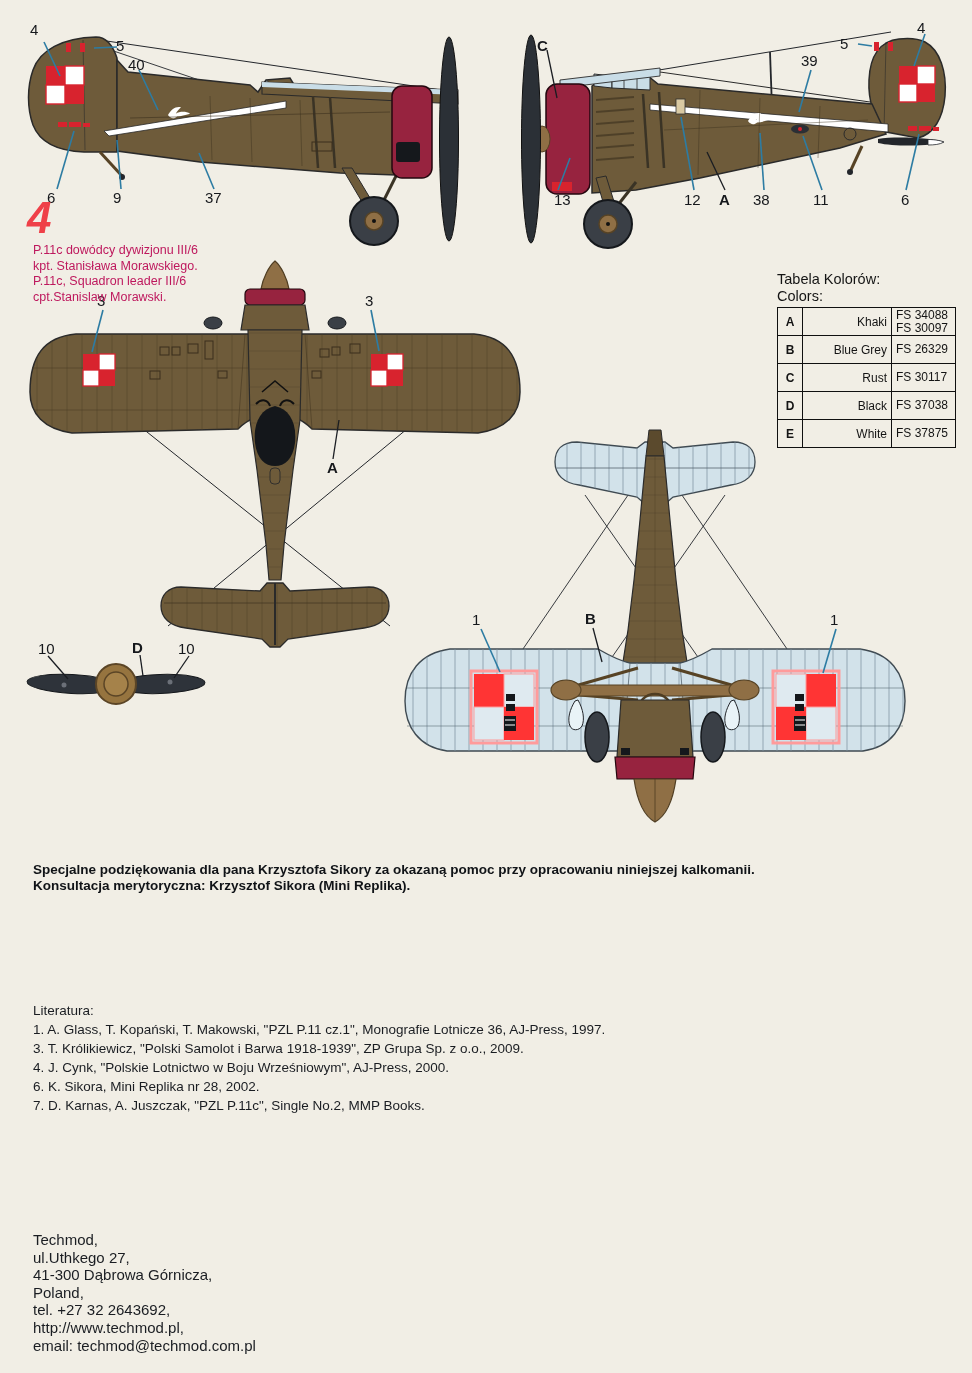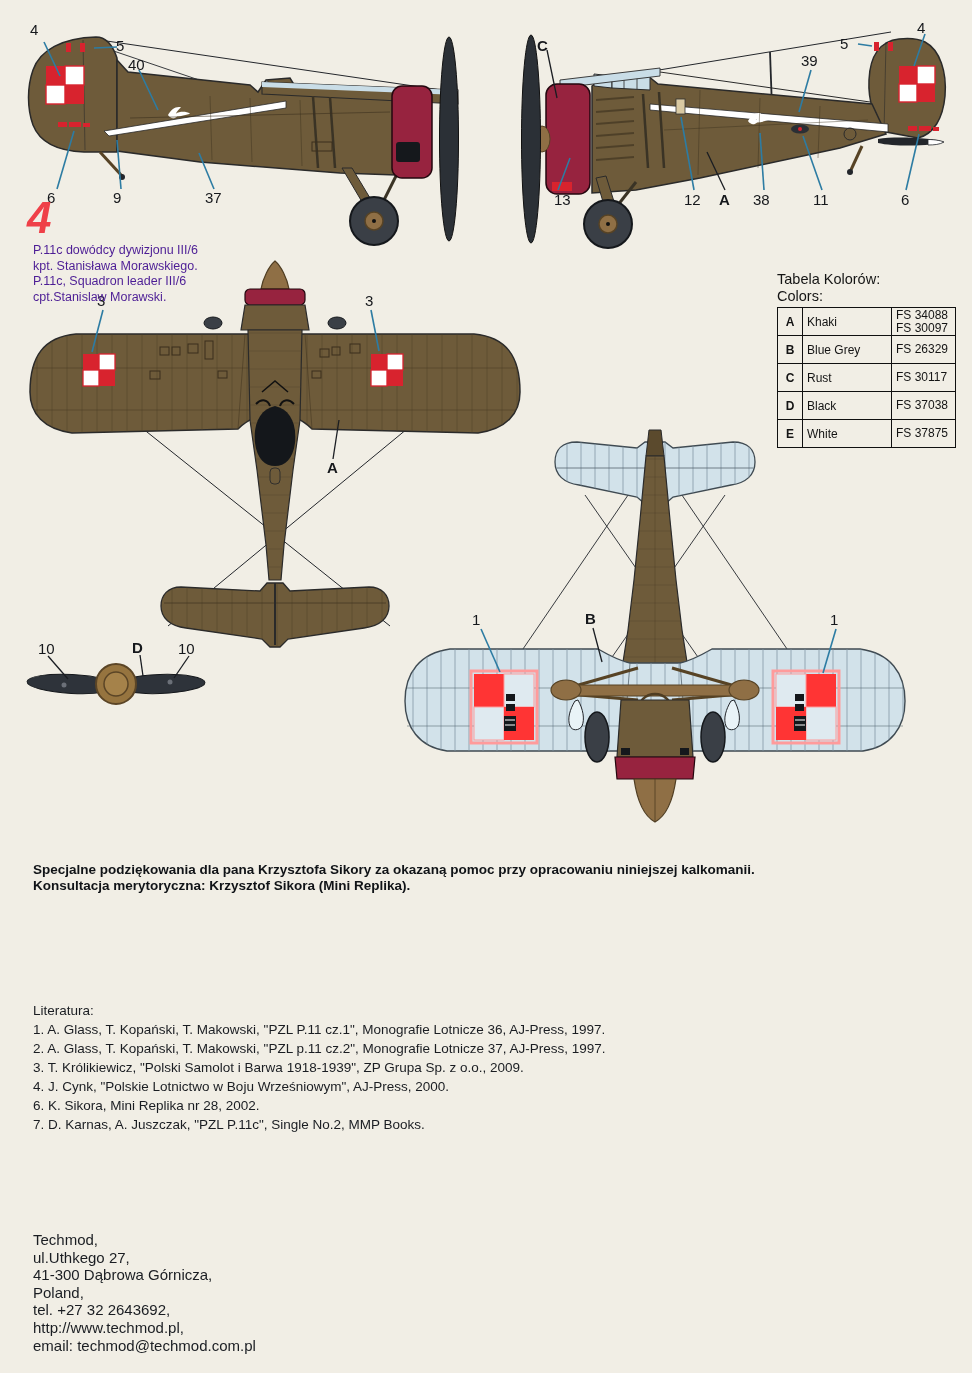--- a/index.html
+++ b/index.html
@@ -3,26 +3,26 @@
 <meta charset="utf-8">
 <style>
   html,body{margin:0;padding:0;}
   .page{position:relative;width:972px;height:1373px;background:#f1eee5;overflow:hidden;
         font-family:"Liberation Sans",sans-serif;color:#16181c;}
   svg.art{position:absolute;left:0;top:0;}
   .lbl{position:absolute;font-size:15px;line-height:15px;color:#16181c;white-space:nowrap;}
   .lbl.b{font-weight:bold;}
   .variant-num{position:absolute;left:27px;top:196px;font-size:44px;line-height:44px;
                font-weight:bold;font-style:italic;color:#ef4048;letter-spacing:-2px;}
-  .variant-txt{position:absolute;left:33px;top:243px;font-size:12.5px;line-height:15.5px;color:#4c1d95;}
+  .variant-txt{position:absolute;left:33px;top:243px;font-size:12.5px;line-height:15.5px;color:#be185d;}
   .tk-title{position:absolute;left:777px;top:271px;font-size:14.5px;line-height:17px;color:#141414;}
   .ctable{position:absolute;left:777px;top:307px;border-collapse:collapse;background:#f1eee5;}
   .ctable td{border:1.6px solid #101010;font-size:12px;height:27px;padding:0 4px;color:#141414;}
   .ctable .cc{width:16px;text-align:center;font-weight:bold;}
-  .ctable .cn{width:80px;}
+  .ctable .cn{width:80px;text-align:right;}
   .ctable .cf{width:55px;white-space:pre-line;line-height:12.5px;}
   .consult{position:absolute;left:33px;top:862px;font-size:13.5px;line-height:16px;font-weight:bold;color:#101317;}
   .lit{position:absolute;left:33px;top:1001px;font-size:13.5px;line-height:19px;color:#1a1d22;}
   .addr{position:absolute;left:33px;top:1231px;font-size:15px;line-height:17.6px;color:#1a1d22;}
 </style>
 </head>
 <body>
 
 <div class="page">
 
@@ -379,21 +379,20 @@
     </table>
 
 <div class="consult">
   <div>Specjalne podziękowania dla pana Krzysztofa Sikory za okazaną pomoc przy opracowaniu niniejszej kalkomanii.</div>
   <div>Konsultacja merytoryczna: Krzysztof Sikora (Mini Replika).</div>
 </div>
 
 <div class="lit">
   <div>Literatura:</div>
   <div>1. A. Glass, T. Kopański, T. Makowski, "PZL P.11 cz.1", Monografie Lotnicze 36, AJ-Press, 1997.</div>
-  <div>2. A. Glass, T. Kopański, T. Makowski, "PZL p.11 cz.2", Monografie Lotnicze 37, AJ-Press, 1997.</div>
   <div>3. T. Królikiewicz, "Polski Samolot i Barwa 1918-1939", ZP Grupa Sp. z o.o., 2009.</div>
   <div>4. J. Cynk, "Polskie Lotnictwo w Boju Wrześniowym", AJ-Press, 2000.</div>
   <div>6. K. Sikora, Mini Replika nr 28, 2002.</div>
   <div>7. D. Karnas, A. Juszczak, "PZL P.11c", Single No.2, MMP Books.</div>
 </div>
 
 <div class="addr">
   <div>Techmod,</div>
   <div>ul.Uthkego 27,</div>
   <div>41-300 Dąbrowa Górnicza,</div>

